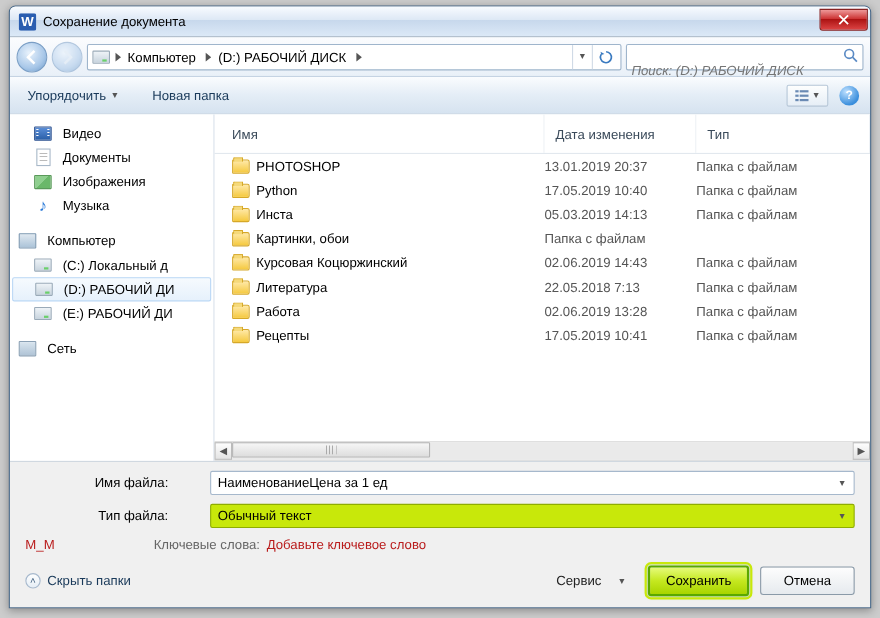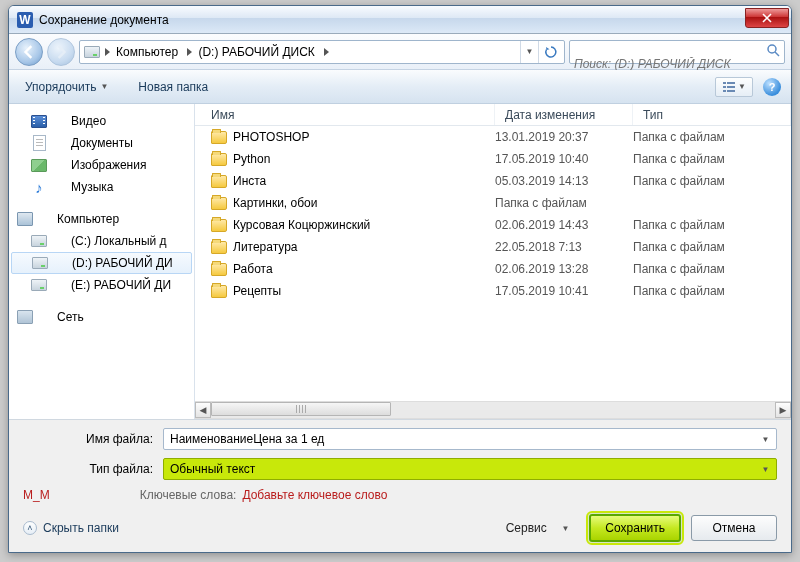--- a/index.html
+++ b/index.html
@@ -21,44 +21,44 @@
 .searchwrap { width: 216px; height: 24px; border: 1px solid #9fb5cc; background: #fff; border-radius: 2px; display: flex; align-items: center; padding: 0 4px; gap: 4px; }
 .searchwrap input { border: none; outline: none; flex: 1; font-style: italic; color: #888; background: transparent; margin-top: 24px; }
 .toolbar { height: 34px; background: linear-gradient(to bottom, #fafcfe, #e4edf6 50%, #d6e3f0); border-bottom: 1px solid #c0d0e0; display: flex; align-items: center; padding: 0 10px; gap: 18px; }
 .tb-item { display: inline-flex; align-items: center; gap: 4px; color: #1a3a5a; padding: 4px 6px; }
 .tb-right { margin-left: auto; display: flex; align-items: center; gap: 10px; }
 .tb-view { width: 38px; height: 20px; border: 1px solid #b8c8d8; background: linear-gradient(to bottom,#fdfefe,#e6eef6); border-radius: 2px; display: flex; align-items: center; justify-content: center; gap: 2px; }
 .helpq { width: 18px; height: 18px; border-radius: 9px; background: radial-gradient(circle at 35% 30%, #bde0ff, #3a8edc 70%); color: #fff; display: flex; align-items: center; justify-content: center; font-weight: bold; font-size: 11px; }
 .body { flex: 1; display: flex; min-height: 0; background: #fff; }
 .sidebar { width: 186px; border-right: 1px solid #d9e2ec; padding: 4px 0; overflow: hidden; }
 .side-group { padding: 2px 0 8px; }
-.side-item { display: flex; align-items: center; gap: 24px; padding: 3px 6px 3px 22px; height: 22px; white-space: nowrap; overflow: hidden; }
+.side-item { display: flex; align-items: center; gap: 10px; padding: 3px 6px 3px 22px; height: 22px; white-space: nowrap; overflow: hidden; }
 .side-item.lvl0 { padding-left: 8px; }
 .side-item.sel { background: linear-gradient(to bottom,#f6fafe,#e6f1fc); border: 1px solid #b8d6f5; border-radius: 2px; margin: 0 2px; padding-left: 20px; }
 .side-icon { width: 16px; height: 16px; display: inline-flex; align-items: center; justify-content: center; }
 .filearea { flex: 1; display: flex; flex-direction: column; min-width: 0; }
-.fileheader { height: 22px; display: flex; align-items: flex-start; border-bottom: 1px solid #e2e8ee; color: #3a4a5a; }
+.fileheader { height: 36px; display: flex; align-items: flex-start; border-bottom: 1px solid #e2e8ee; color: #3a4a5a; }
 .col { padding: 0 10px; height: 100%; display: flex; align-items: center; border-right: 1px solid #eef2f6; }
 .col-name { width: 300px; padding-left: 16px; }
 .col-date { width: 138px; }
 .col-type { flex: 1; }
 .filelist { flex: 1; overflow: hidden; position: relative; }
 .row { height: 22px; display: flex; align-items: center; }
 .row .rname { width: 300px; padding-left: 16px; display: flex; align-items: center; gap: 6px; }
 .row .rdate { width: 138px; color: #555; }
 .row .rtype { flex: 1; color: #555; overflow: hidden; white-space: nowrap; }
 .folder-icon { width: 16px; height: 13px; background: linear-gradient(to bottom,#ffe9a8,#f5c93f); border: 1px solid #d6a828; border-radius: 1px 2px 2px 1px; position: relative; }
 .folder-icon::before { content: ""; position: absolute; top: -3px; left: 0; width: 7px; height: 3px; background: #f5d97a; border: 1px solid #d6a828; border-bottom: none; border-radius: 1px 1px 0 0; }
 .hscroll { height: 18px; background: #f0f0f0; border-top: 1px solid #ddd; border-bottom: 1px solid #ddd; display: flex; align-items: center; }
 .hscroll .arrow { width: 16px; height: 16px; background: linear-gradient(#fdfdfd,#e4e4e4); border: 1px solid #bbb; display: flex; align-items: center; justify-content: center; font-size: 9px; color: #555; }
 .hscroll .track { flex: 1; height: 16px; background: #eaeaea; position: relative; }
 .hscroll .thumb { position: absolute; left: 0; top: 0; height: 14px; width: 180px; background: linear-gradient(#f6f6f6,#ddd); border: 1px solid #b5b5b5; border-radius: 1px; display: flex; align-items: center; justify-content: center; }
 .thumb-grip { width: 10px; height: 8px; background: repeating-linear-gradient(to right,#aaa,#aaa 1px,transparent 1px,transparent 3px); }
 .bottom { background: #f0f0f0; border-top: 1px solid #d0d8e0; padding: 8px 14px 10px; }
-.formrow { display: flex; align-items: center; margin-bottom: 8px; }
+.formrow { display: flex; align-items: center; margin-bottom: 8px; gap: 28px; }
 .formrow .lbl { width: 140px; text-align: right; padding-right: 10px; color: #000; }
 .field { flex: 1; height: 22px; border: 1px solid #a6b8cc; background: #fff; border-radius: 2px; padding: 0 6px; display: flex; align-items: center; position: relative; }
 .field .drop { position: absolute; right: 3px; top: 3px; width: 15px; height: 15px; display: flex; align-items: center; justify-content: center; color: #555; font-size: 8px; }
 .field.hl { background: #c8e80a; border-color: #8fad00; }
 .metarow { display: flex; align-items: center; padding-left: 0; margin-bottom: 12px; margin-top: 4px; }
 .metarow .ml { width: 140px; text-align: right; padding-right: 10px; color: #666; }
 .metarow .mv { color: #b91c1c; }
 .metarow .gap { width: 90px; }
 .btnrow { display: flex; align-items: center; justify-content: flex-end; gap: 10px; }
 .btnrow .left-section { margin-right: auto; display: flex; align-items: center; gap: 6px; }

